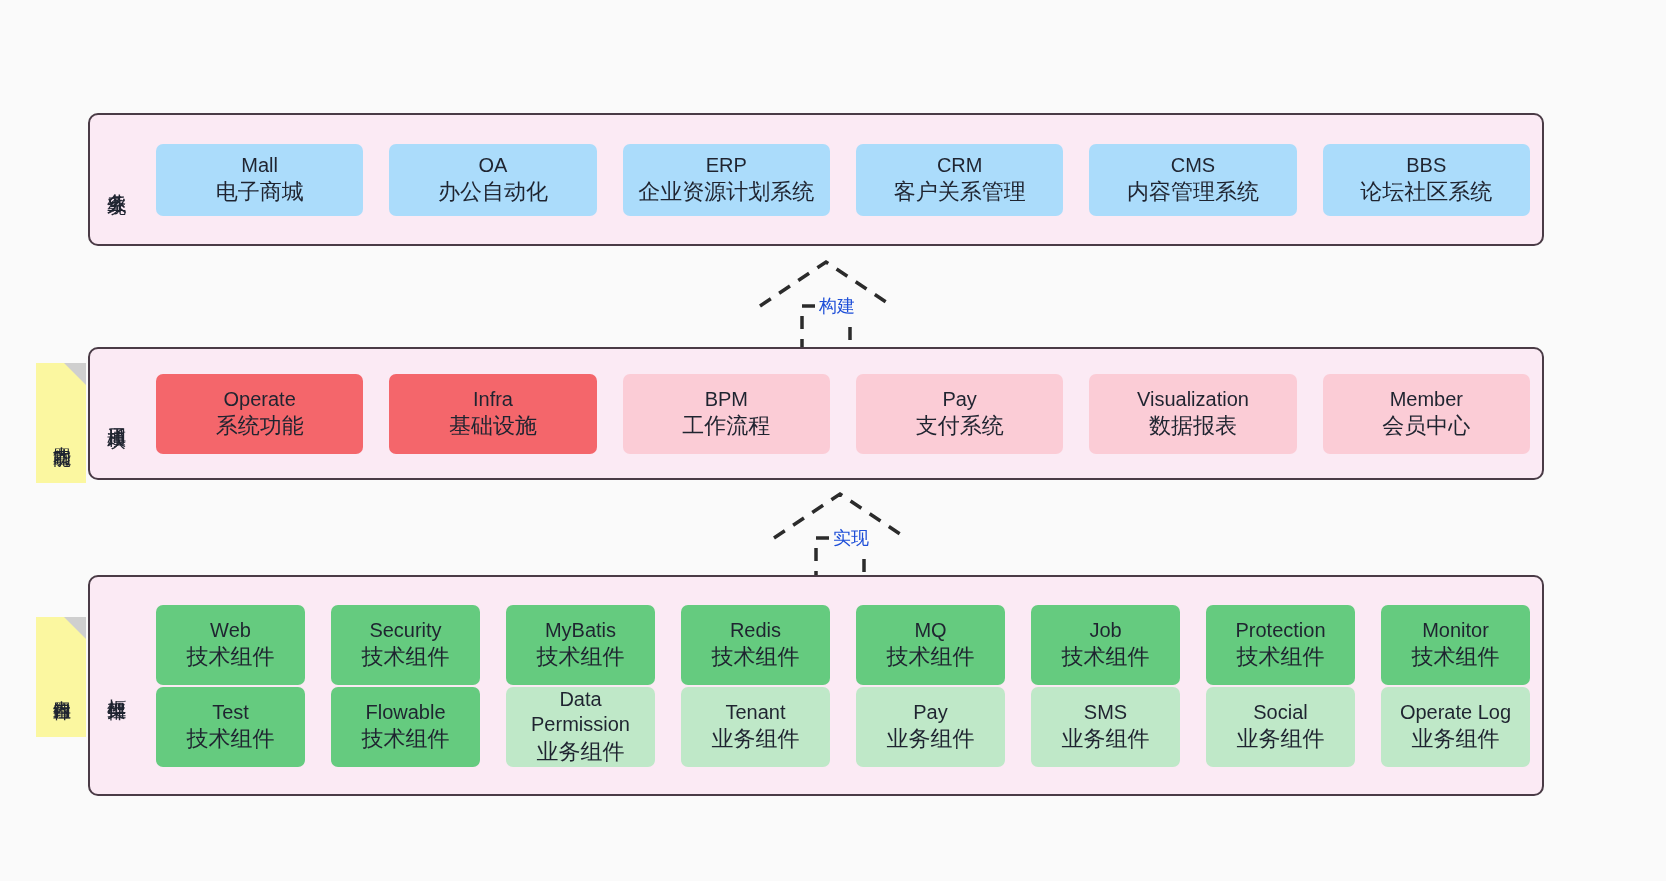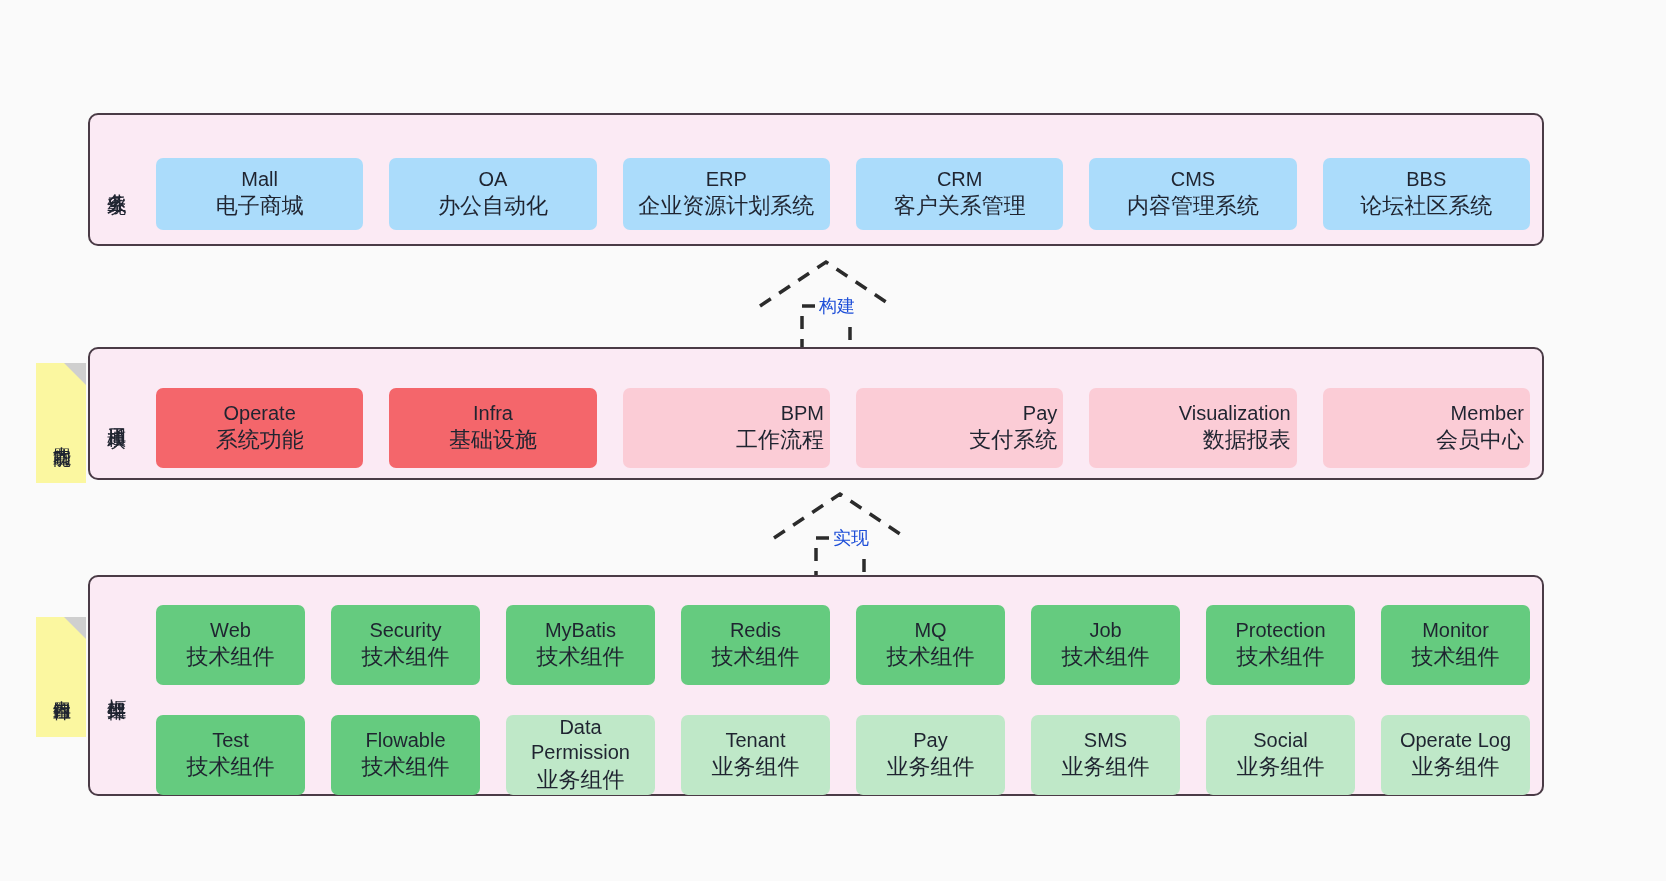--- a/index.html
+++ b/index.html
@@ -59,28 +59,27 @@
     flex: 1 1 0;
     border-radius: 7px;
     display: flex;
     flex-direction: column;
     align-items: center;
     justify-content: center;
     text-align: center;
     color: #1f2430;
     line-height: 1.28;
     padding: 4px 6px;
-    margin-top: 28px;
   }
   .card .c-en { font-size: 20px; }
   .card .c-cn { font-size: 22px; }
 
   .card.blue      { background: #abdcfb; }
   .card.red       { background: #f4666b; }
-  .card.pinklight { background: #fbccd6; align-items: flex-end; }
+  .card.pinklight { background: #fbccd6; }
   .card.green     { background: #65cb7f; }
   .card.greenlight{ background: #bfe8c8; }
 
   
   #layer-business { left: 88px;  top: 113px; width: 1456px; height: 133px; }
   #layer-business .card { height: 72px; }
 
   #layer-modules  { left: 88px;  top: 347px; width: 1456px; height: 133px; }
   #layer-modules .card { height: 80px; }
 

